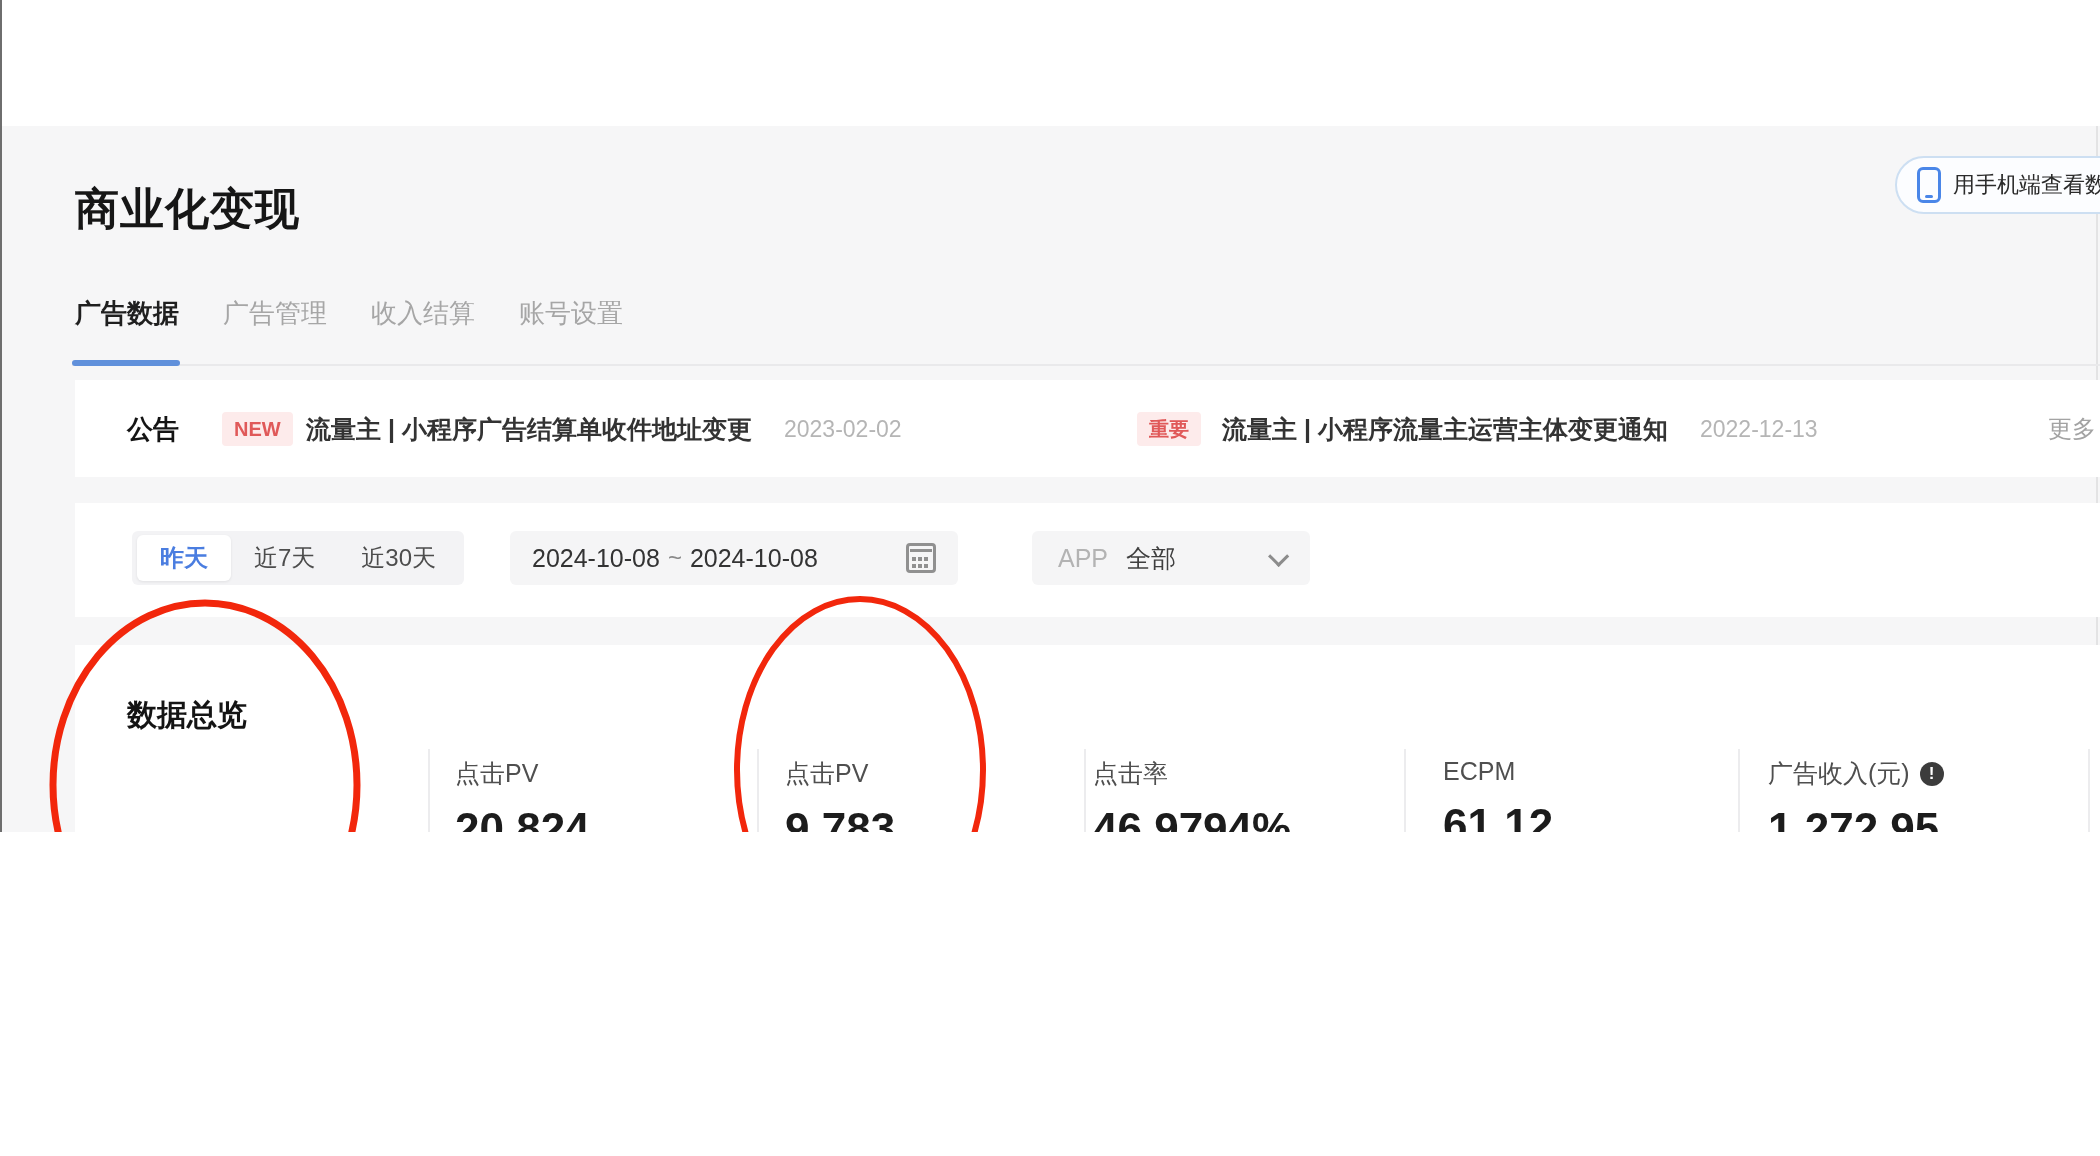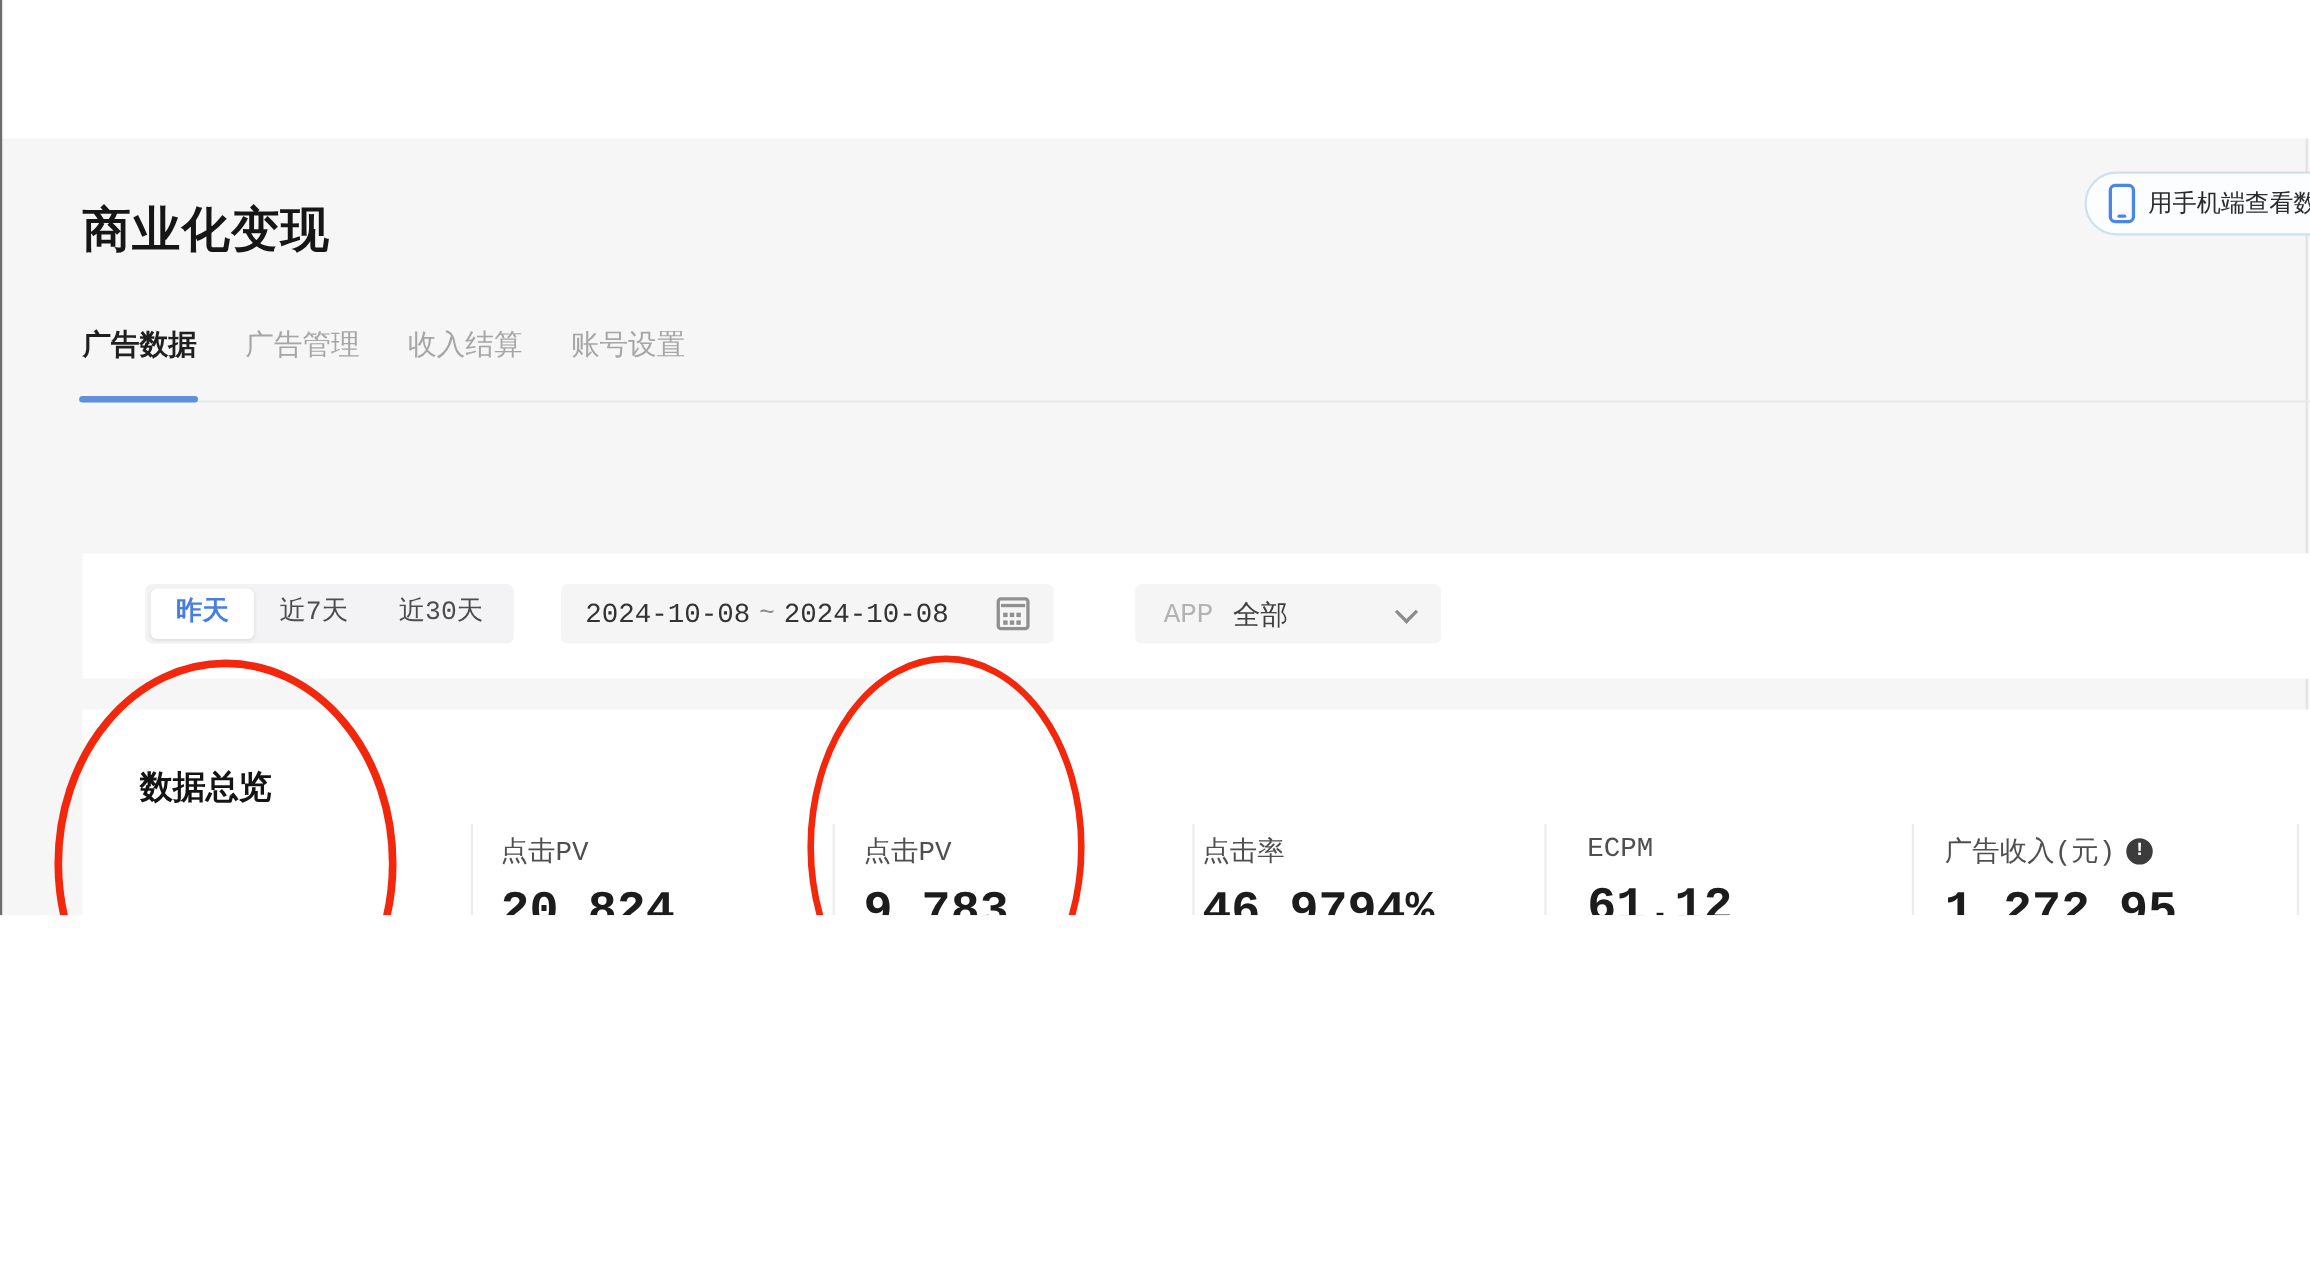--- a/index.html
+++ b/index.html
@@ -1,18 +1,18 @@
 <!DOCTYPE html>
 <html><head>
 <meta charset="utf-8">
 <style>
   html,body{margin:0;padding:0;background:#fff;}
   #screen{
     position:relative;width:2100px;height:832px;background:#ffffff;
-    overflow:hidden;font-family:Liberation Mono, monospace;
+    overflow:hidden;font-family:Liberation Sans, sans-serif;
     color:#222;
   }
   .abs{position:absolute;}
   .gray-bg{top:126px;left:0;width:2100px;height:916px;background:#f6f6f7;}
   .left-edge{left:0;top:0;width:2px;height:1042px;background:#6e6e6e;}
   .right-edge{left:2096px;top:126px;width:2px;height:916px;background:#e3e3e4;}
 
   .page-title{left:75px;top:180px;font-size:44px;font-weight:bold;color:#161616;letter-spacing:1px;}
 
   
@@ -99,20 +99,30 @@
 
   <div class="abs tabs">
     <div class="tab active">广告数据</div>
     <div class="tab">广告管理</div>
     <div class="tab">收入结算</div>
     <div class="tab">账号设置</div>
   </div>
   <div class="abs tabs-divider"></div>
   <div class="abs tab-underline"></div>
 
+  <div id="announcement" class="card">
+    <span class="vcenter ann-heading" style="left:52px">公告</span>
+    <span class="vcenter badge" style="left:147px">NEW</span>
+    <span class="vcenter ann-text" style="left:231px">流量主 | 小程序广告结算单收件地址变更</span>
+    <span class="vcenter ann-date" style="left:709px">2023-02-02</span>
+    <span class="vcenter badge" style="left:1062px">重要</span>
+    <span class="vcenter ann-text" style="left:1147px">流量主 | 小程序流量主运营主体变更通知</span>
+    <span class="vcenter ann-date" style="left:1625px">2022-12-13</span>
+    <span class="vcenter ann-more" style="left:1973px">更多</span>
+  </div>
 
   <div id="filters" class="card">
     <div class="segmented">
       <div class="chip selected">昨天</div>
       <div class="chip">近7天</div>
       <div class="chip">近30天</div>
     </div>
     <div class="date-picker">
       <span class="dp-date">2024-10-08</span>
       <span class="dp-sep">~</span>

